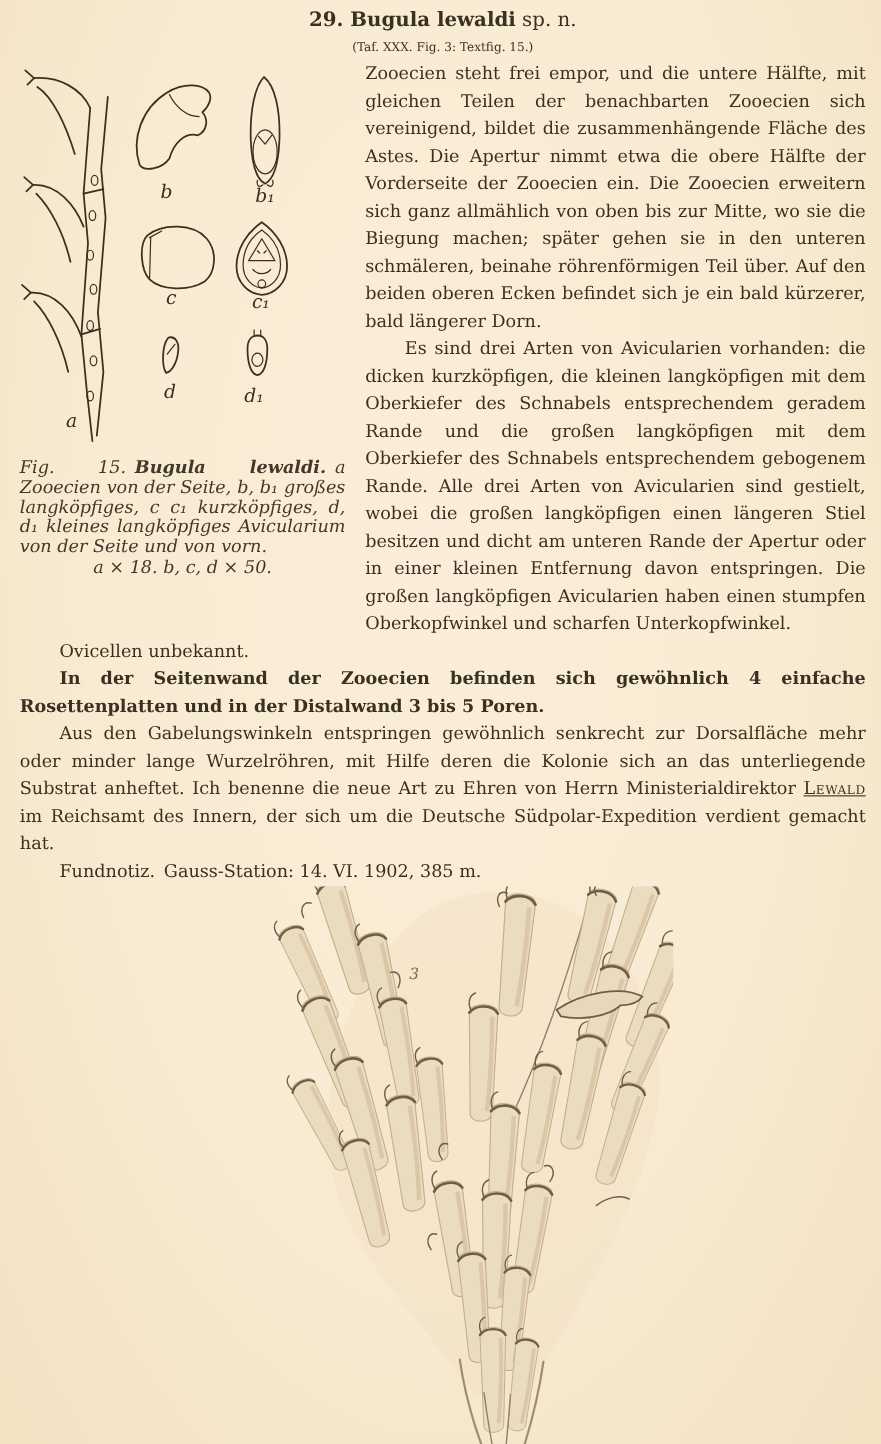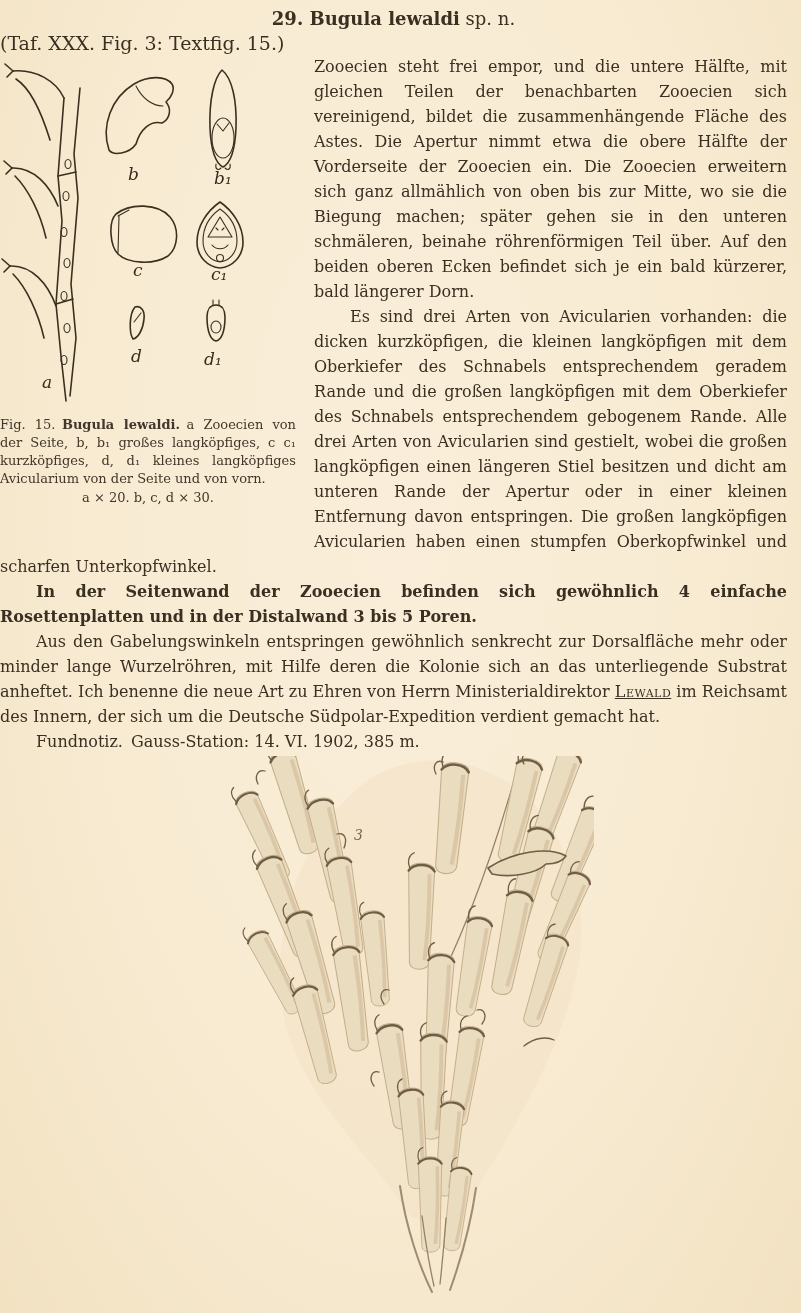--- a/index.html
+++ b/index.html
@@ -7,42 +7,43 @@
   body {
     font-family:"DejaVu Serif", serif;
     color:#3a3022;
     background:#f8ebd2;
   }
   .page {
     position:relative;
     width:801px; height:1313px;
     overflow:hidden;
     background:radial-gradient(ellipse at 50% 38%, #faeeda 0%, #f8ebd2 55%, #f2e2c2 100%);
-    padding:8px 14px 0 0;
+    padding:8px 14px 0 18px;
   }
   .title-line { text-align:center; font-size:18px; line-height:22px; }
   .title-bold { font-weight:bold; }
-  .subtitle { font-size:19px; line-height:22px; margin-top:2px; }
+  .subtitle { text-align:center; font-size:11px; line-height:22px; margin-top:2px; }
 
   .body-text { font-size:16px; line-height:25px; text-align:justify; }
   .indent { text-indent:36px; }
   .para1 { margin-top:7px; }
 
   .figure-float {
     float:left;
     width:300px;
     margin:2px 14px 34px 0;
   }
   .fig-art { display:block; width:300px; height:352px; }
   .fig-caption {
     width:296px;
-    font-size:13px; line-height:18px;
+    font-size:16px; line-height:18px;
     text-align:justify;
     margin-top:8px;
     color:#41372a;
+    font-style:italic;
   }
   .fig-caption .species { font-weight:bold; }
   .fig-scale { text-align:center; margin-top:1px; }
 
   .clear-para { clear:left;font-weight:bold; }
 
   .ink { stroke:#39301f; fill:none; stroke-width:1.6; stroke-linecap:round; stroke-linejoin:round; }
   .ink-thin { stroke:#39301f; fill:none; stroke-width:1.1; stroke-linecap:round; }
   .fig-label { font-family:"DejaVu Serif", serif; font-style:italic; font-size:17px; fill:#352c1d; }
 
@@ -145,26 +146,27 @@
       <text class="fig-label" x="42" y="332">a</text>
       <text class="fig-label" x="128" y="124">b</text>
       <text class="fig-label" x="214" y="128">b₁</text>
       <text class="fig-label" x="133" y="220">c</text>
       <text class="fig-label" x="211" y="224">c₁</text>
       <text class="fig-label" x="131" y="306">d</text>
       <text class="fig-label" x="204" y="309">d₁</text>
     </svg>
     <div class="fig-caption">
       <span>Fig. 15. </span><span class="species">Bugula lewaldi.</span><span> a Zooecien von der Seite, b, b₁ großes langköpfiges, c c₁ kurzköpfiges, d, d₁ kleines langköpfiges Avicularium von der Seite und von vorn.</span>
-      <div class="fig-scale">a × 20. b, c, d × 30.</div>
+      <div class="fig-scale">a × 18. b, c, d × 50.</div>
     </div>
   </div>
 
   <p class="body-text">Zooecien steht frei empor, und die untere Hälfte, mit gleichen Teilen der benachbarten Zooecien sich vereinigend, bildet die zusammenhängende Fläche des Astes. Die Apertur nimmt etwa die obere Hälfte der Vorderseite der Zooecien ein. Die Zooecien erweitern sich ganz allmählich von oben bis zur Mitte, wo sie die Biegung machen; später gehen sie in den unteren schmäleren, beinahe röhrenförmigen Teil über. Auf den beiden oberen Ecken befindet sich je ein bald kürzerer, bald längerer Dorn.</p>
   <p class="body-text indent">Es sind drei Arten von Avicularien vorhanden: die dicken kurzköpfigen, die kleinen langköpfigen mit dem Oberkiefer des Schnabels entsprechendem geradem Rande und die großen langköpfigen mit dem Oberkiefer des Schnabels entsprechendem gebogenem Rande. Alle drei Arten von Avicularien sind gestielt, wobei die großen langköpfigen einen längeren Stiel besitzen und dicht am unteren Rande der Apertur oder in einer kleinen Entfernung davon entspringen. Die großen langköpfigen Avicularien haben einen stumpfen Oberkopfwinkel und scharfen Unterkopfwinkel.</p>
+  <p class="body-text indent">Ovicellen unbekannt.</p>
 
   <p class="body-text indent clear-para">In der Seitenwand der Zooecien befinden sich gewöhnlich 4 einfache Rosettenplatten und in der Distalwand 3 bis 5 Poren.</p>
   <p class="body-text indent"><span>Aus den Gabelungswinkeln entspringen gewöhnlich senkrecht zur Dorsalfläche mehr oder minder lange Wurzelröhren, mit Hilfe deren die Kolonie sich an das unterliegende Substrat anheftet. Ich benenne die neue Art zu Ehren von Herrn Ministerialdirektor </span><span class="smallcaps">Lewald</span><span> im Reichsamt des Innern, der sich um die Deutsche Südpolar-Expedition verdient gemacht hat.</span></p>
   <p class="body-text indent">Fundnotiz. Gauss-Station: 14. VI. 1902, 385 m.</p>
 
   <div class="plate-wrap">
     <svg class="plate" viewBox="0 0 370 538" aria-hidden="true">
       <defs>
         <g id="zoid">
           <path class="zbody" d="M-13,-48 C-12,-57 12,-57 13,-48 L11,44 C10,53 -8,54 -9,45 Z"></path>

